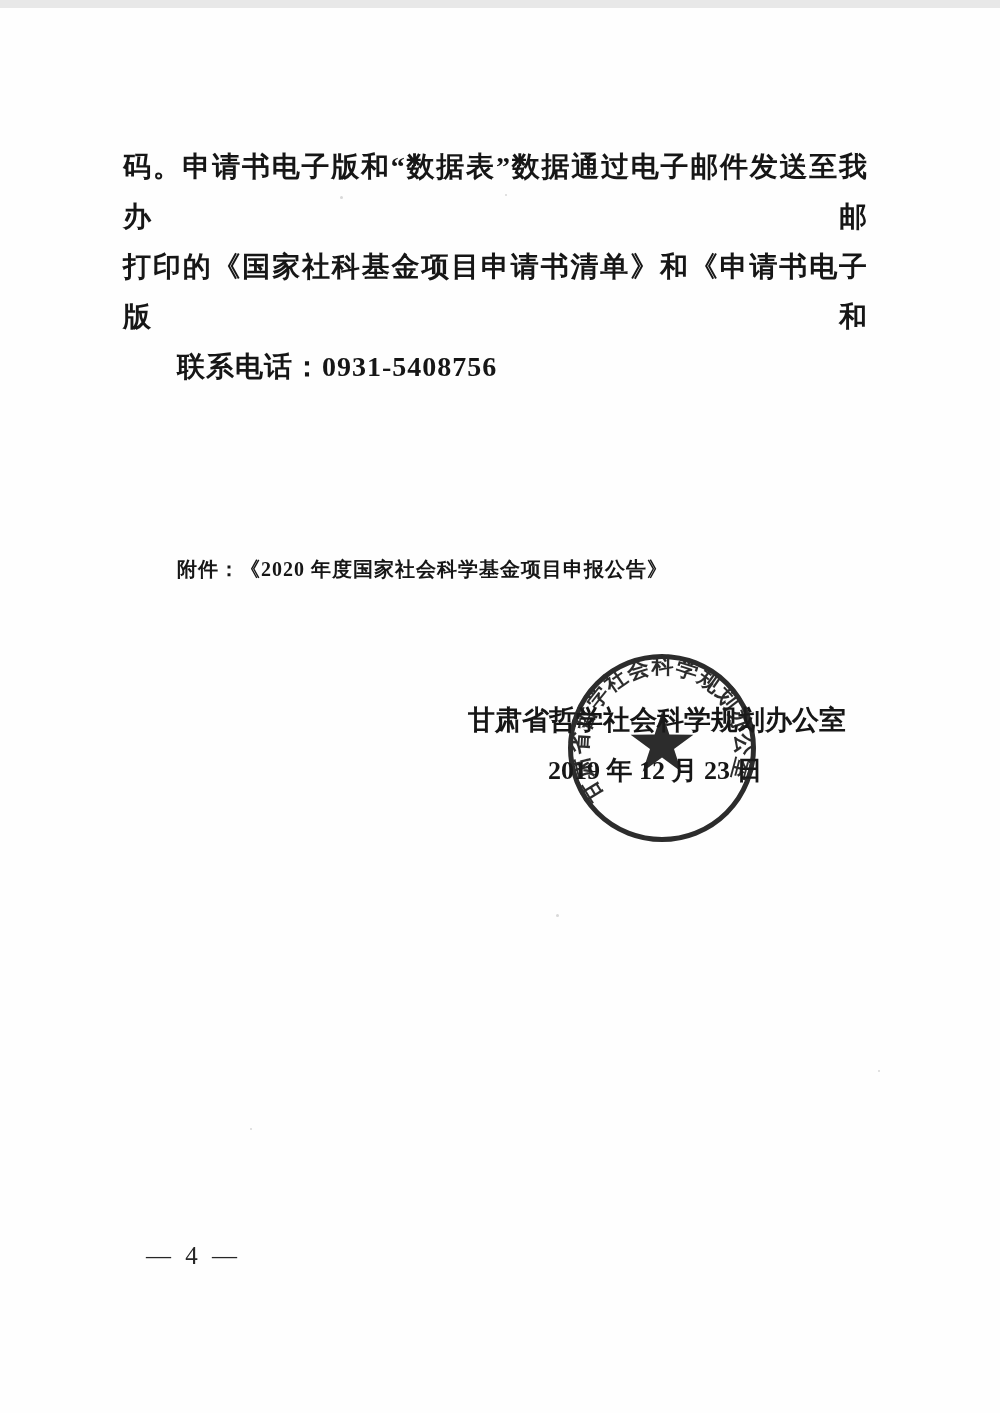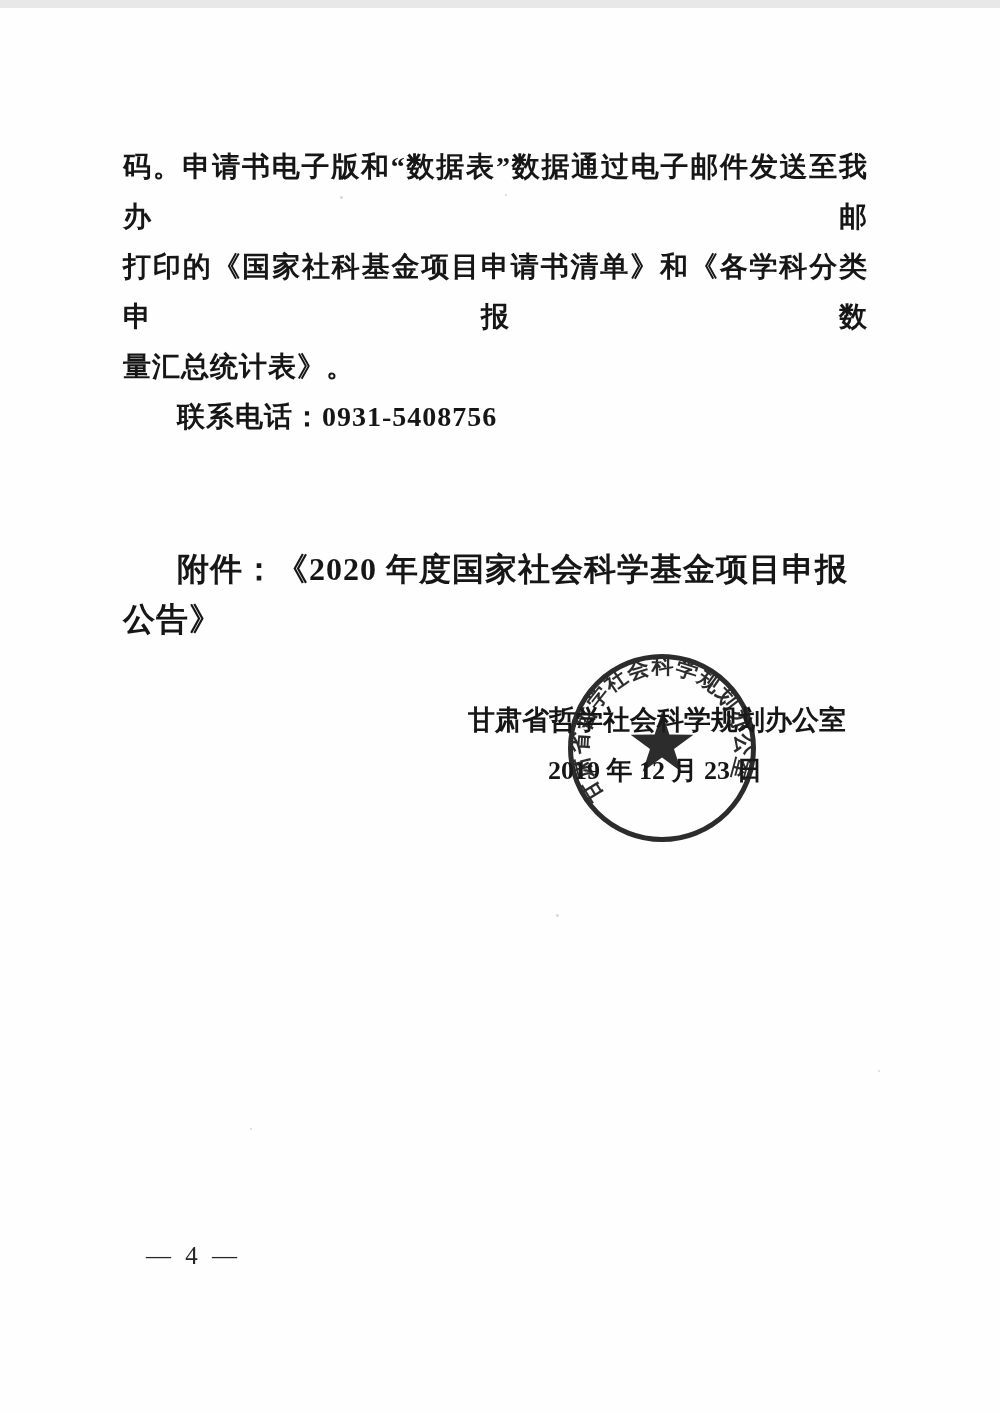--- a/index.html
+++ b/index.html
@@ -33,21 +33,21 @@
   }
   .ind-sm { text-indent: 40px; }
   .ind { text-indent: 54px; }
 
   
   .attachment-line {
     position: absolute;
     left: 123px;
     top: 536px;
     width: 745px;
-    font-size: 32px;
+    font-size: 20px;
     line-height: 50px;
     font-weight: 600;
     letter-spacing: 1px;
     text-indent: 54px;
   }
 
   
   .sig-org {
     position: absolute;
     left: 468px;
@@ -104,22 +104,21 @@
   .sp4 { left: 878px; top: 1062px; width: 2px; height: 2px; }
   .sp5 { left: 250px; top: 1120px; width: 2px; height: 2px; }
 </style>
 </head>
 <body>
 
 <div class="page">
 
   <div class="doc-body">
     <span class="ln ln-full">码。申请书电子版和“数据表”数据通过电子邮件发送至我办邮</span>
-    <span class="ln ln-full">打印的《国家社科基金项目申请书清单》和《各学科分类申报数</span>
-    <span class="ln">量汇总统计表》。</span>
+    <span class="ln ln-full">打印的《国家社科基金项目申请书清单》和《申请书电子版和</span>
     <span class="ln ind">联系电话：0931-5408756</span>
   </div>
 
   <div class="attachment-line">附件：《2020 年度国家社会科学基金项目申报公告》</div>
 
   <div class="sig-org">甘肃省哲学社会科学规划办公室</div>
   <div class="sig-date">2019 年 12 月 23 日</div>
 
   <svg class="seal" viewBox="548 626 232 228" xmlns="http://www.w3.org/2000/svg">
 

